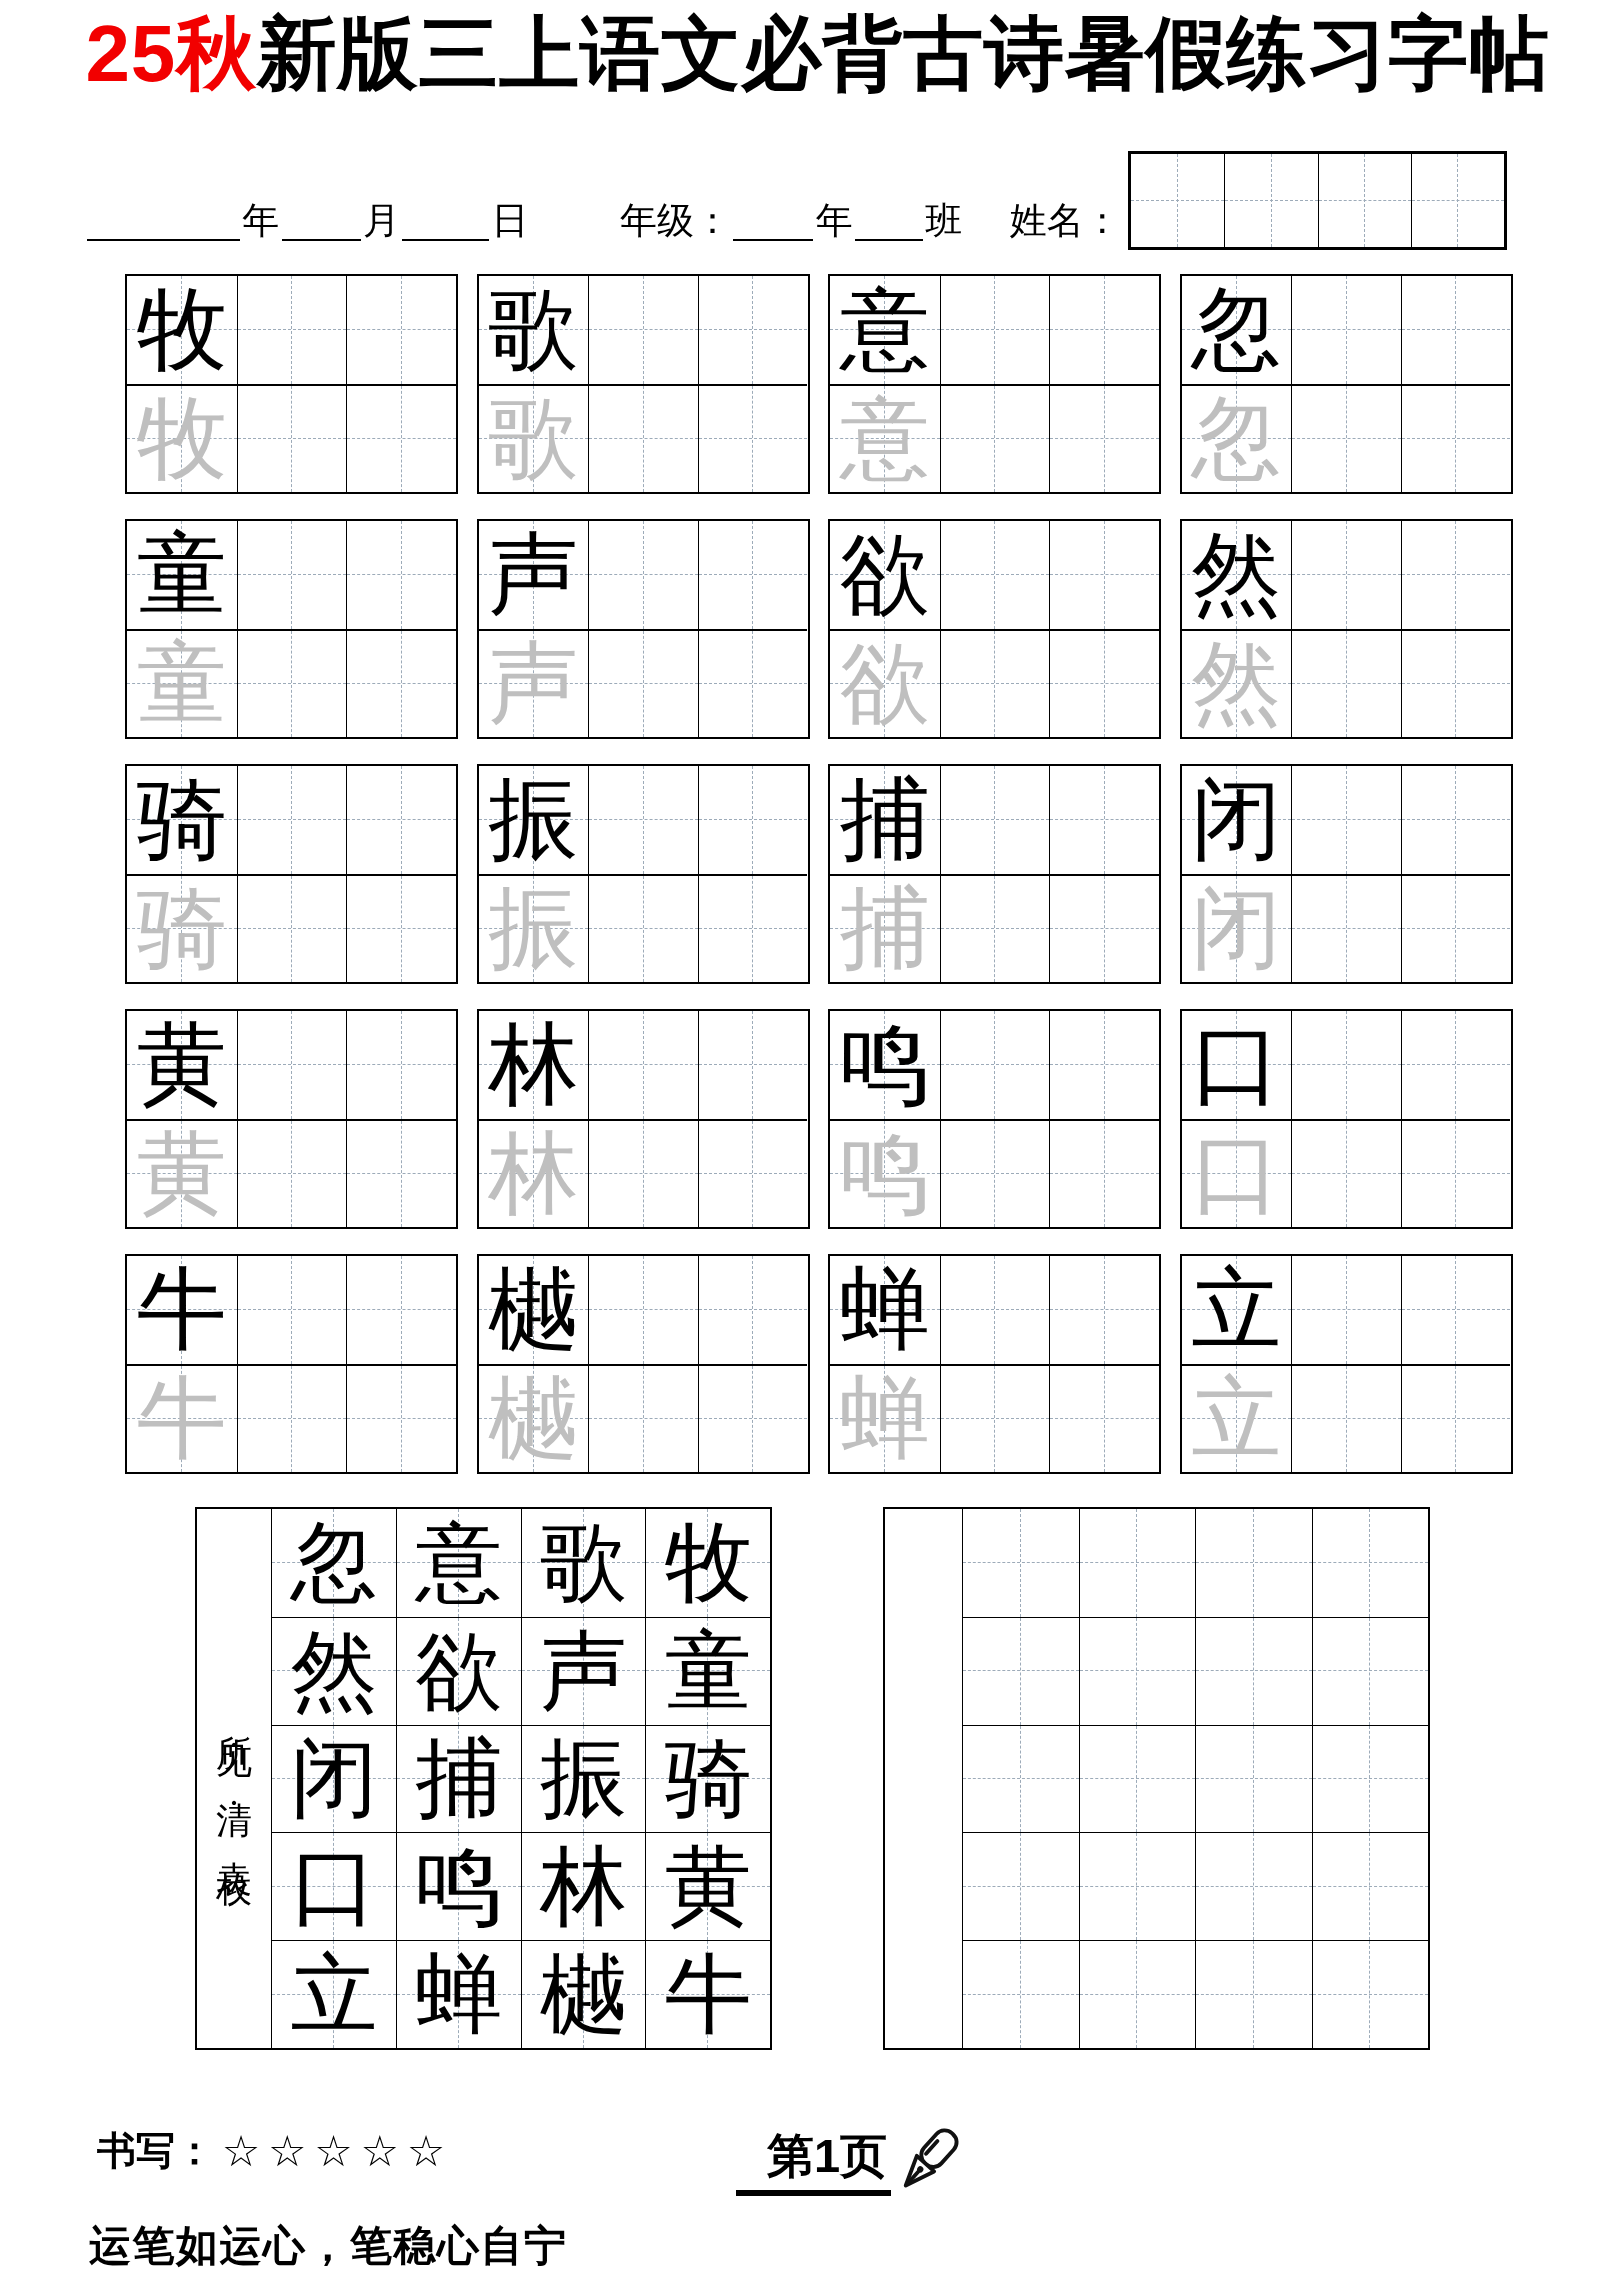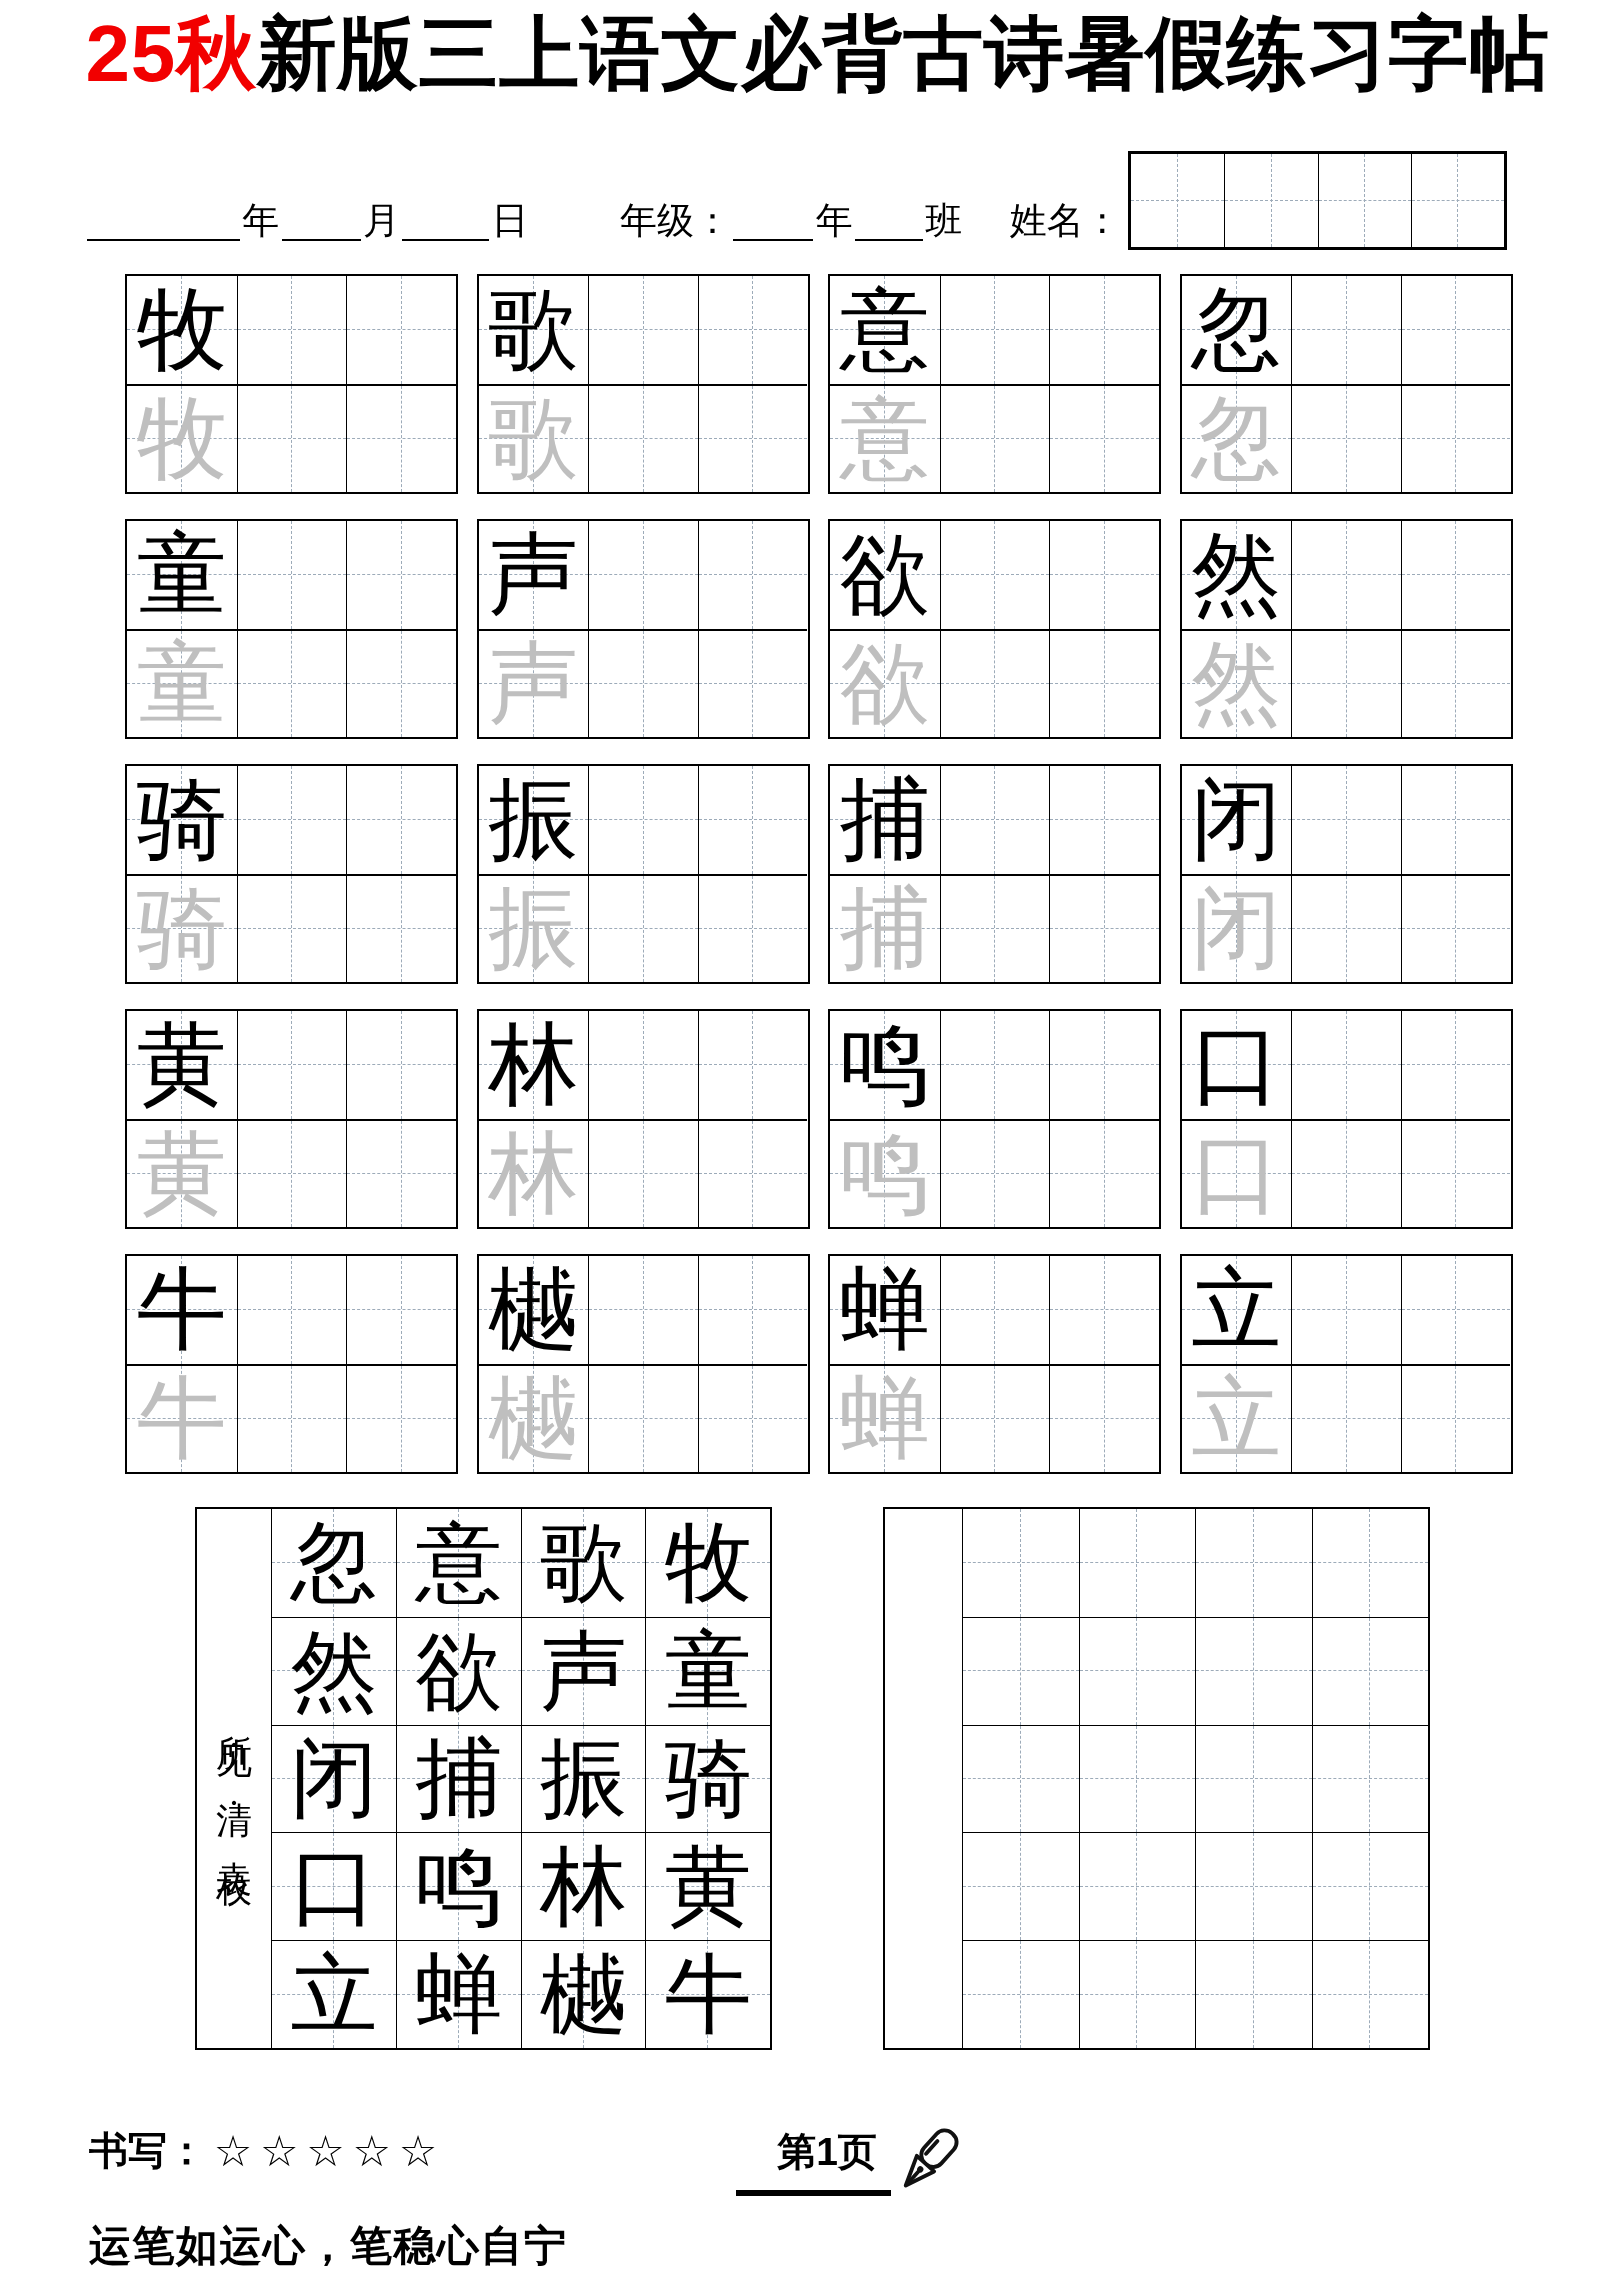--- a/index.html
+++ b/index.html
@@ -74,31 +74,31 @@
     font-size:36px;letter-spacing:9.3px;line-height:1;
   }
   .g-cell{position:relative;border-left:1.5px solid var(--ink);}
   .g-cell.rt{border-top:1.5px solid var(--ink);}
   .g-char{
     position:absolute;inset:0;display:flex;align-items:center;justify-content:center;
     font-size:87px;line-height:1;z-index:1;font-family:"Liberation Serif", serif;
   }
   
   .rating{
-    position:absolute;left:89px;top:2124px;font-size:39px;
+    position:absolute;left:97px;top:2124px;font-size:39px;
     font-family:"Liberation Sans", sans-serif;font-weight:bold;
     display:flex;align-items:center;
   }
   .stars{
     font-family:"DejaVu Sans", sans-serif;font-weight:normal;
     font-size:43px;letter-spacing:7.7px;margin-left:7.7px;line-height:1;
   }
   .pagenum{
     position:absolute;left:746px;top:2125px;width:162px;text-align:center;
-    font-size:39px;font-family:"Liberation Sans", sans-serif;font-weight:bold;
+    font-size:47px;font-family:"Liberation Sans", sans-serif;font-weight:bold;
   }
   .pageline{position:absolute;left:736px;top:2190px;width:155px;height:6.2px;background:var(--ink);}
   .pen{position:absolute;left:880px;top:2116px;width:93px;height:93px;}
   .motto{
     position:absolute;left:89px;top:2206px;font-size:42px;
     font-family:"Liberation Sans", sans-serif;font-weight:bold;letter-spacing:1.5px;margin-top:12px;
   }
 </style>
 </head>
 <body>

